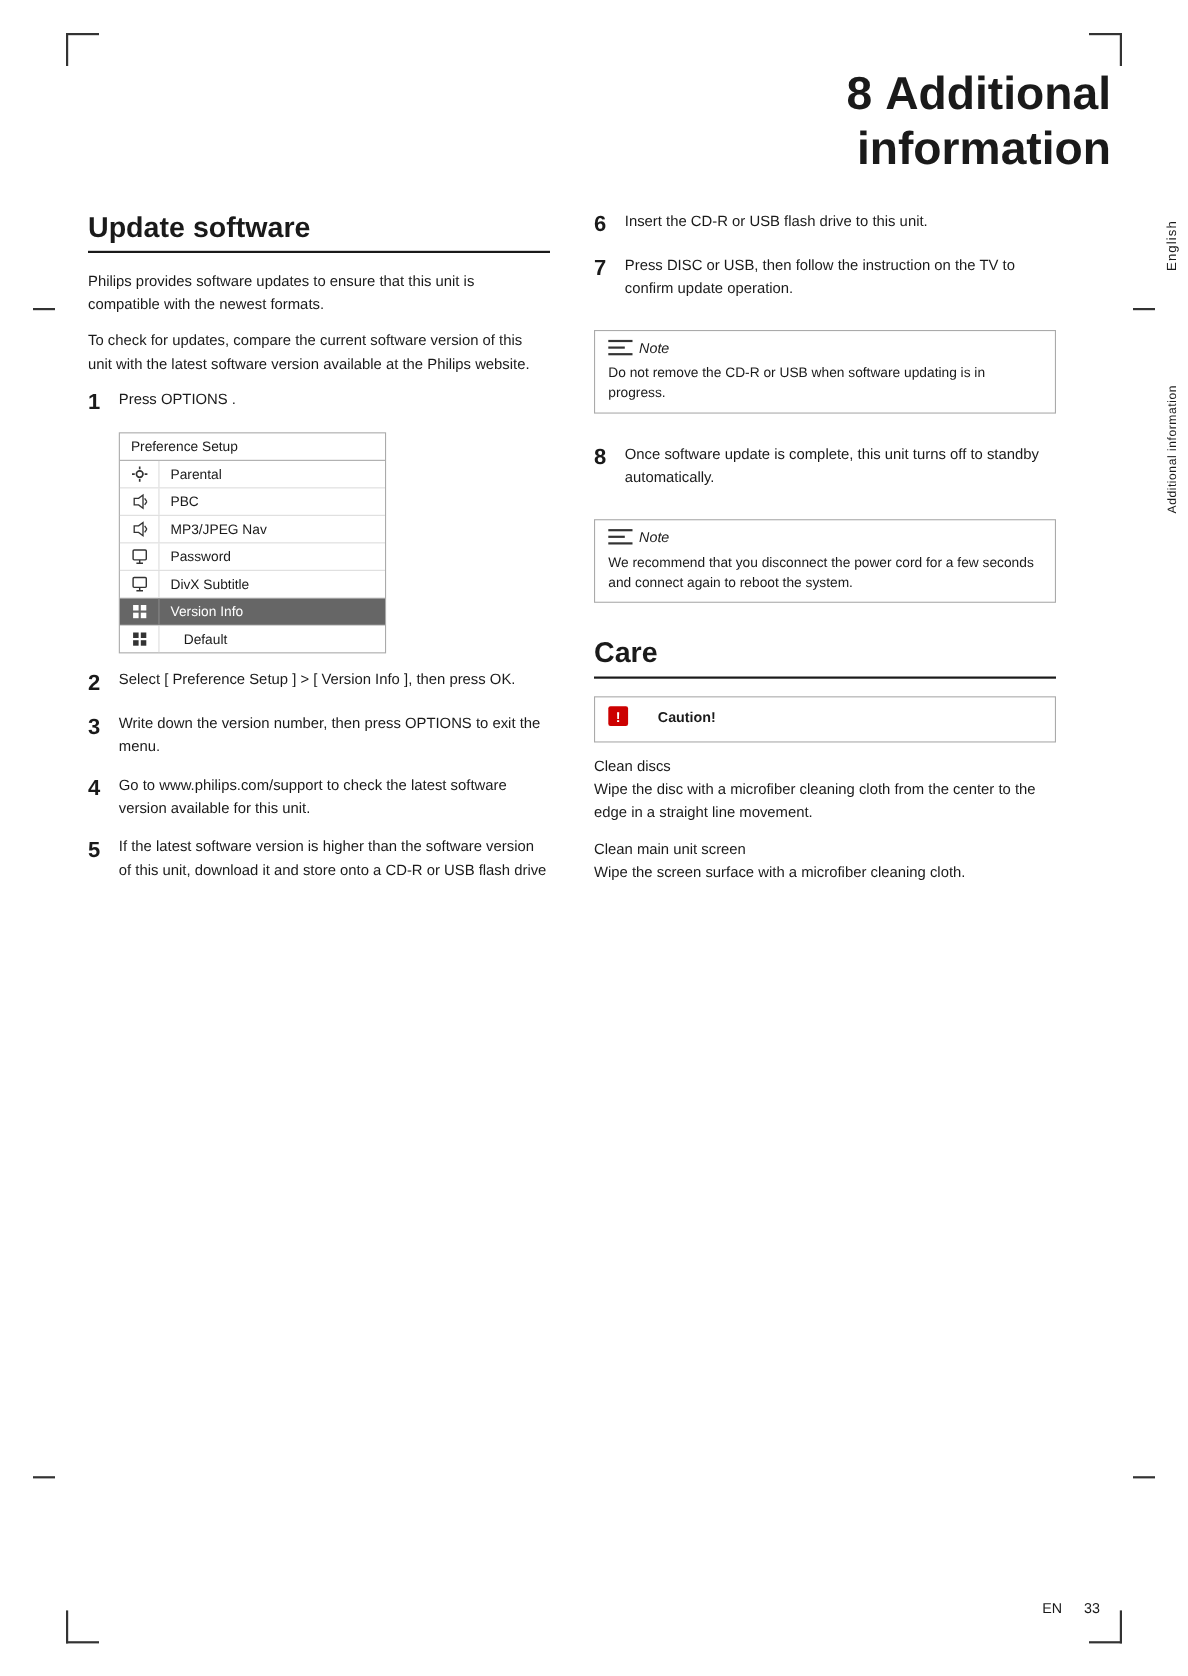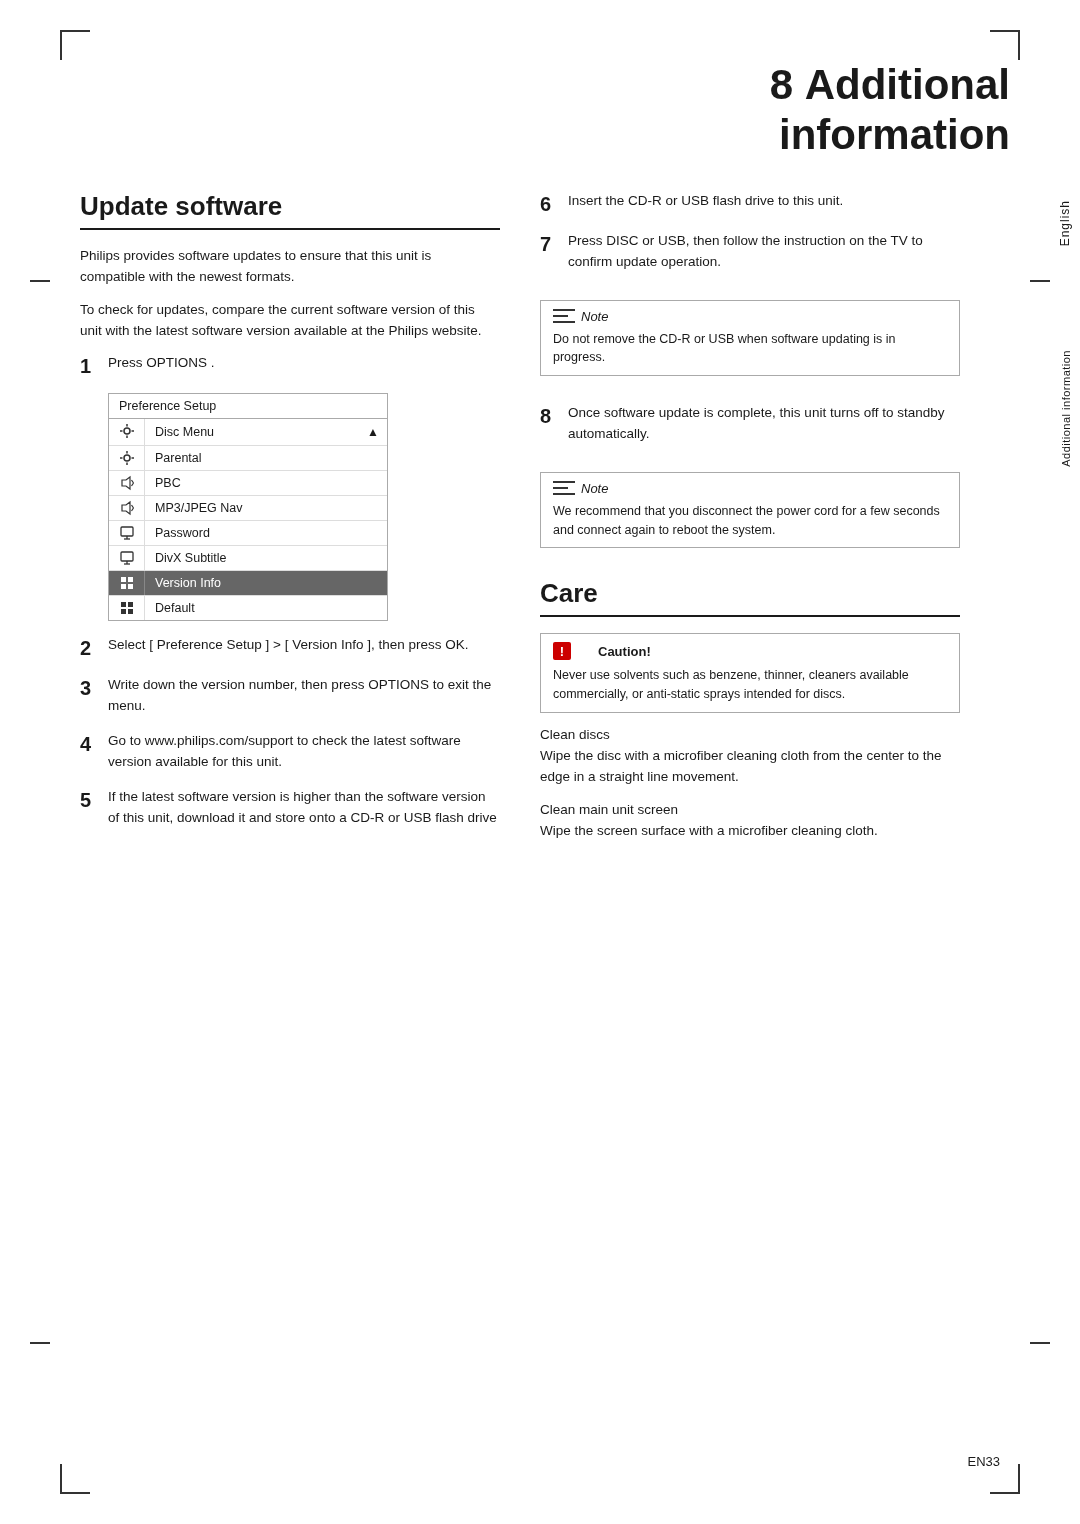--- a/index.html
+++ b/index.html
@@ -178,40 +178,41 @@
       font-size: 13.5px;
       line-height: 1.55;
       color: #1a1a1a;
       flex: 1;
     }
 
     
     .menu-table {
       border: 1px solid #aaa;
       margin: 10px 0 14px 28px;
-      width: 280px;
+      width: 243px;
       font-size: 12.5px;
     }
 
     .menu-header {
       padding: 5px 10px;
       border-bottom: 1px solid #aaa;
       font-weight: normal;
       font-size: 12.5px;
     }
 
     .menu-row {
       display: flex;
       align-items: center;
       border-bottom: 1px solid #ddd;
       min-height: 24px;
     }
 
     .menu-row:last-child {
       border-bottom: none;
+      gap: 12px;
     }
 
     .menu-icon-cell {
       width: 36px;
       min-width: 36px;
       display: flex;
       align-items: center;
       justify-content: center;
       border-right: 1px solid #ddd;
       height: 100%;
@@ -328,20 +329,21 @@
     }
 
     
     .page-footer {
       position: absolute;
       bottom: 55px;
       right: 80px;
       font-size: 13px;
       color: #1a1a1a;
       display: flex;
+      gap: 20px;
     }
   </style>
 </head>
 <body>
 
 <div class="corner-mark corner-tl-v"></div>
 <div class="corner-mark-h corner-tl-h"></div>
 <div class="corner-mark corner-tr-v"></div>
 <div class="corner-mark-h corner-tr-h"></div>
 <div class="corner-mark corner-bl-v"></div>
@@ -373,38 +375,20 @@
       <p class="body-text">To check for updates, compare the current software version of this unit with the latest software version available at the Philips website.</p>
 
       <div class="step">
         <span class="step-number">1</span>
         <span class="step-content">Press OPTIONS .</span>
       </div>
 
       <div class="menu-table">
         <div class="menu-header">Preference Setup</div>
 
-        <div class="menu-row">
-          <div class="menu-icon-cell">
-            <span style="font-size:12px; line-height:1;">
-              
-              <svg width="16" height="16" viewBox="0 0 16 16">
-                <circle cx="8" cy="8" r="3" fill="none" stroke="#333" stroke-width="1.5"></circle>
-                <g stroke="#333" stroke-width="1.5">
-                  <line x1="8" y1="1" x2="8" y2="3.5"></line>
-                  <line x1="8" y1="12.5" x2="8" y2="15"></line>
-                  <line x1="1" y1="8" x2="3.5" y2="8"></line>
-                  <line x1="12.5" y1="8" x2="15" y2="8"></line>
-                </g>
-              </svg>
-            </span>
-          </div>
-          <span class="menu-text-cell">Disc Menu</span>
-          <span class="menu-arrow">▲</span>
-        </div>
 
         <div class="menu-row">
           <div class="menu-icon-cell">
             <svg width="16" height="16" viewBox="0 0 16 16">
               <circle cx="8" cy="8" r="3" fill="none" stroke="#333" stroke-width="1.5"></circle>
               <g stroke="#333" stroke-width="1.5">
                 <line x1="8" y1="1" x2="8" y2="3.5"></line>
                 <line x1="8" y1="12.5" x2="8" y2="15"></line>
                 <line x1="1" y1="8" x2="3.5" y2="8"></line>
                 <line x1="12.5" y1="8" x2="15" y2="8"></line>
@@ -546,21 +530,20 @@
         <p class="note-text">We recommend that you disconnect the power cord for a few seconds and connect again to reboot the system.</p>
       </div>
 
       <div class="section-heading-right">Care</div>
 
       <div class="caution-box">
         <div class="caution-header">
           <div class="caution-icon">!</div>
           <span class="caution-label">Caution!</span>
         </div>
-        <p class="caution-text">Never use solvents such as benzene, thinner, cleaners available commercially, or anti-static sprays intended for discs.</p>
       </div>
 
       <p class="care-sub-heading">Clean discs</p>
       <p class="body-text">Wipe the disc with a microfiber cleaning cloth from the center to the edge in a straight line movement.</p>
 
       <p class="care-sub-heading">Clean main unit screen</p>
       <p class="body-text">Wipe the screen surface with a microfiber cleaning cloth.</p>
 
     </div>
   </div>

